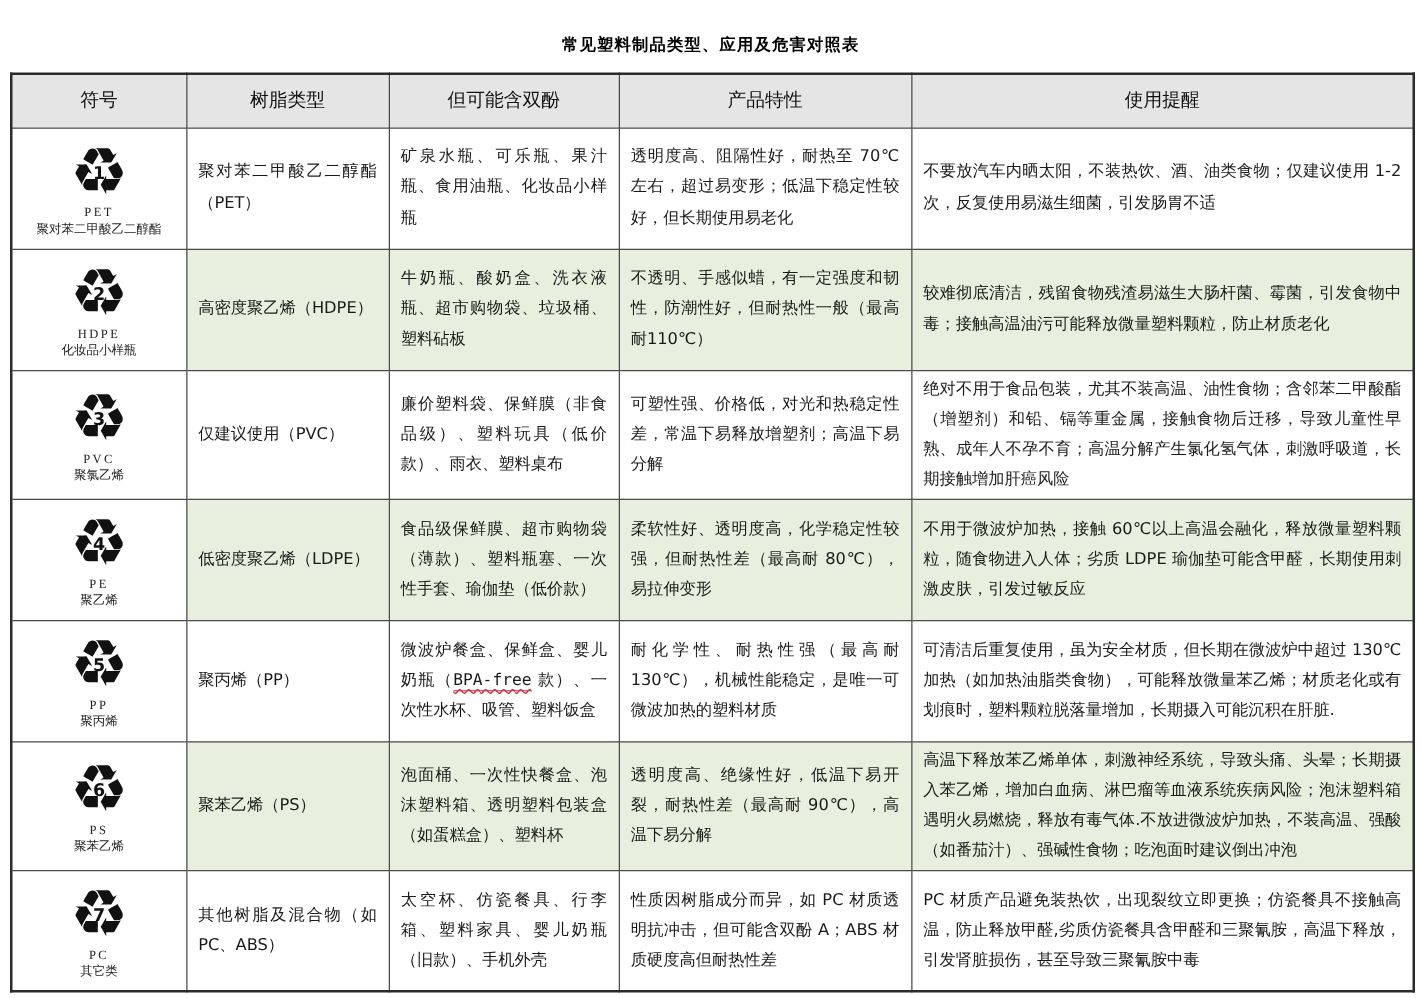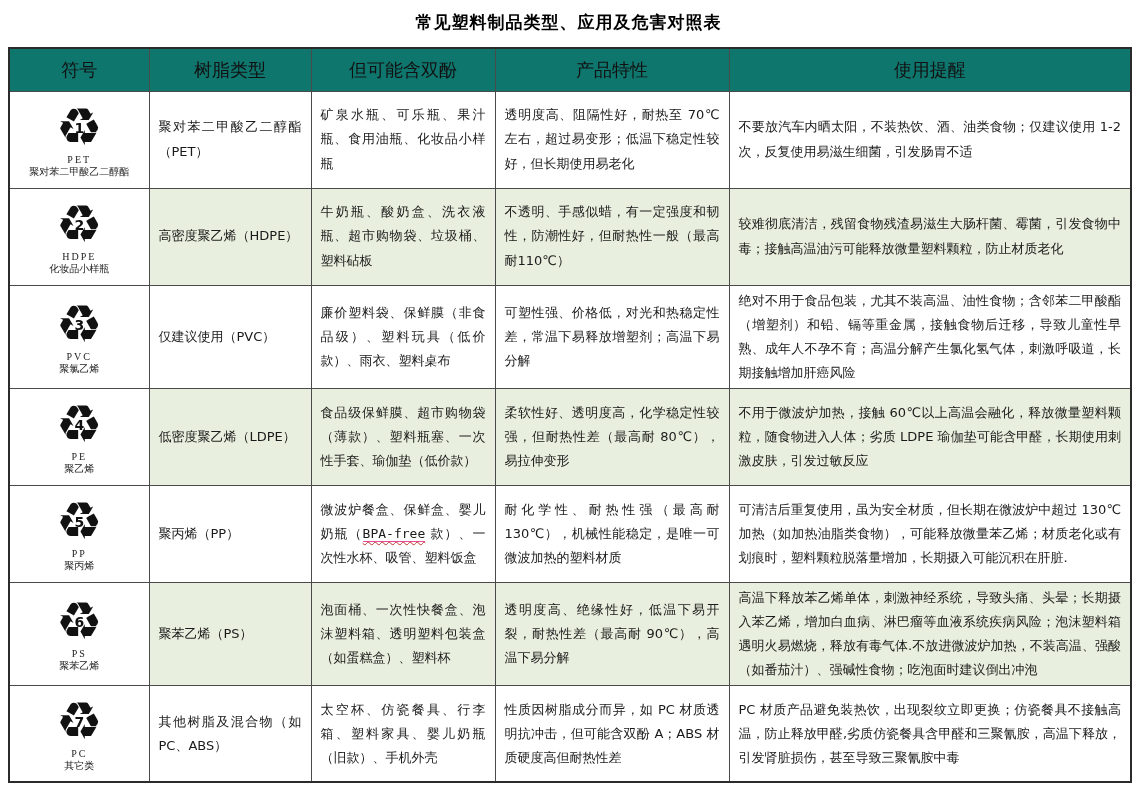--- a/index.html
+++ b/index.html
@@ -2,38 +2,38 @@
 <html><head>
 <meta charset="utf-8">
 <style>
   html,body{margin:0;padding:0;background:#ffffff;}
   body{
     width:1137px;height:798px;overflow:hidden;
     font-family:"DejaVu Sans","Liberation Sans",sans-serif;
     color:#1a1a1a;
   }
   .page-title{
-    margin:0;padding:11px 0 13px 0;
-    text-align:center;font-size:17px;font-weight:700;letter-spacing:1px;color:#000;border-radius:15px;
+    margin:0;padding:27px 0 13px 0;
+    text-align:center;font-size:13px;font-weight:700;letter-spacing:1px;color:#000;border-radius:15px;
   }
   table.plastics{
     border-collapse:collapse;table-layout:fixed;
     width:1122px;margin:0 7px 0 8px;
     border:2px solid #2b2b2b;
   }
   th,td{
     border:1px solid #4a4a4a;
     vertical-align:middle;
     font-size:13px;
   }
   thead tr{height:43px;}
   th{
-    background:#0f766e;
+    background:#e5e5e5;
     font-weight:400;color:#111;
-    text-align:center;font-size:18px;
+    text-align:center;font-size:15px;
   }
   tbody tr{height:97px;}
   td.textcell{
     padding:3px 9px;
     line-height:1.85;
     text-align:justify;
   }
   tr.alt td{background:#e9efde;}
   tr.alt td.sym{background:#ffffff;}
   td.sym{text-align:center;padding:2px 0;background:#fff;}

